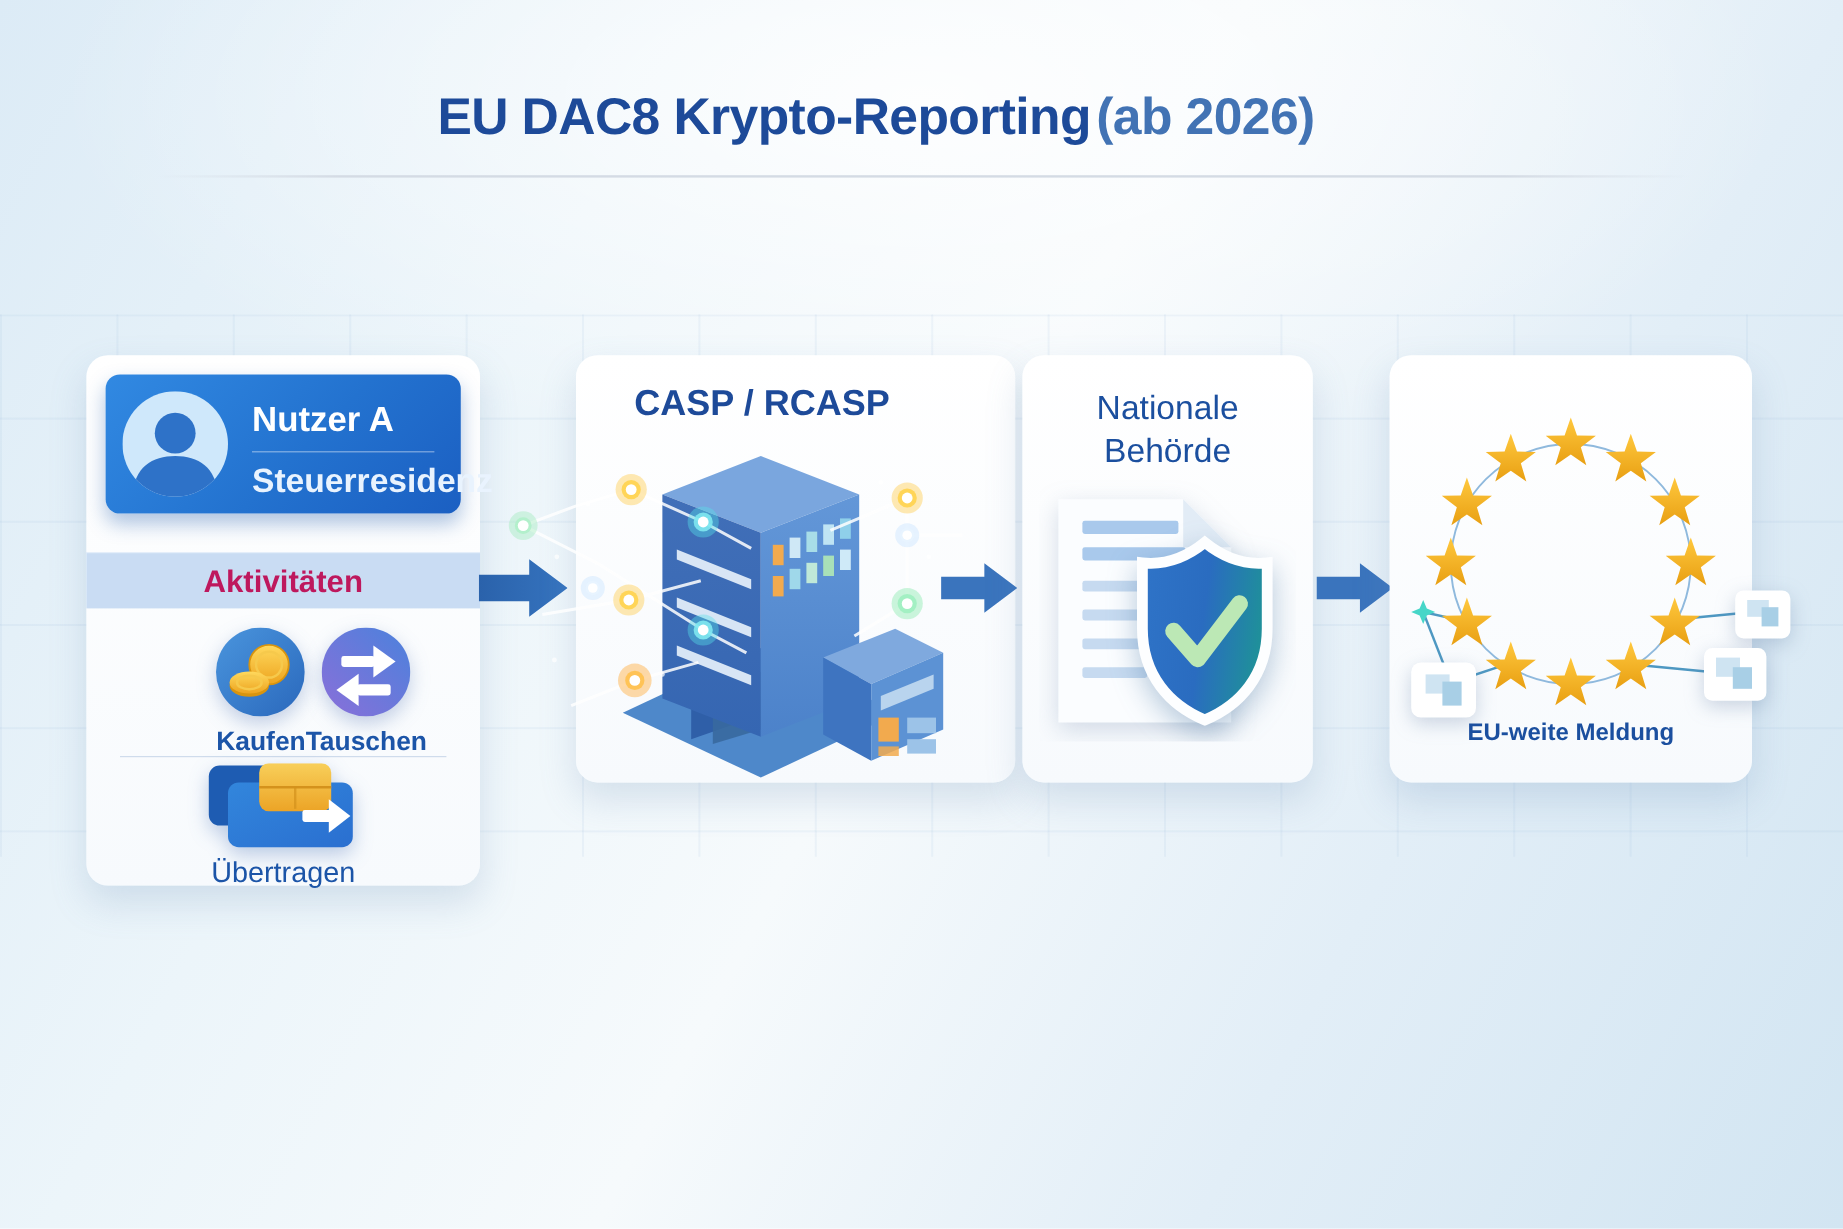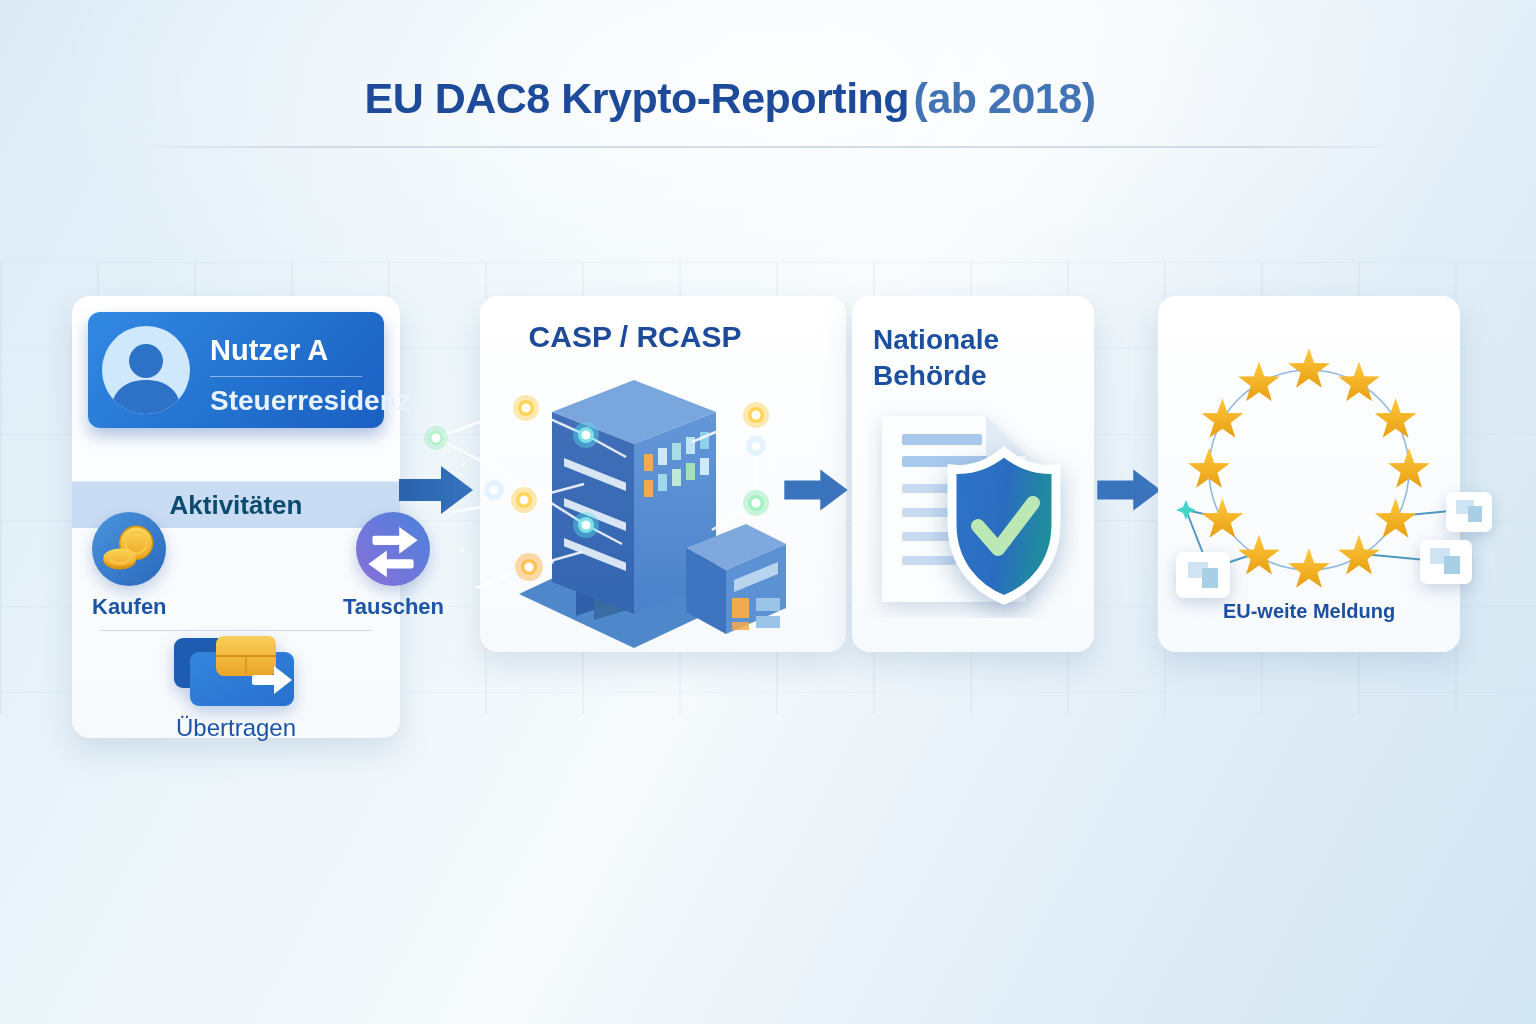--- a/index.html
+++ b/index.html
@@ -31,22 +31,22 @@
   .user-card{position:absolute;left:16px;top:16px;width:296px;height:116px;border-radius:12px;
     background:linear-gradient(135deg,#3189e2 0%,#2372cf 55%,#1b5fc2 100%);
     box-shadow:0 8px 16px rgba(30,90,170,.35);}
   .avatar{position:absolute;left:14px;top:14px;width:88px;height:88px;}
   .user-info{position:absolute;left:122px;top:22px;width:160px;}
   .user-name{font-size:29px;font-weight:bold;color:#ffffff;}
   .user-divider{margin-top:9px;width:152px;height:1px;background:rgba(255,255,255,.45);}
   .user-sub{margin-top:8px;font-size:28px;font-weight:600;color:#e9f3fe;}
   .act-band{position:absolute;left:0;top:164px;width:328px;height:46px;background:#c9dcf3;
     border-top:1px solid #e4eefa;display:flex;align-items:center;justify-content:center;
-    font-size:26px;font-weight:bold;color:#0c4a6e;margin-top:21px;}
-  .act-row{position:absolute;left:0;top:216px;width:392px;display:flex;justify-content:space-between;padding:0 20px;box-sizing:border-box;}
+    font-size:26px;font-weight:bold;color:#be185d;}
+  .act-row{position:absolute;left:0;top:227px;width:392px;display:flex;justify-content:center;padding:0 20px;box-sizing:border-box;}
   .activity{display:flex;flex-direction:column;align-items:center;}
   .act-icon{width:74px;height:74px;filter:drop-shadow(0 6px 8px rgba(60,100,170,.3));}
   .act-label{margin-top:8px;font-size:22px;font-weight:bold;color:#1c55a8;white-space:nowrap;}
   .act-divider{position:absolute;left:28px;top:334px;width:272px;height:1px;background:#cfdcec;}
   .transfer{position:absolute;left:0;top:340px;width:328px;display:flex;flex-direction:column;align-items:center;}
   .transfer-icon{width:132px;height:74px;filter:drop-shadow(0 6px 8px rgba(40,90,170,.3));}
   .transfer-label{margin-top:4px;font-size:24px;font-weight:normal;color:#1c55a8;}
   
   .arrow{position:absolute;}
   .arrow1{left:399px;top:462px;width:74px;height:56px;}
@@ -58,38 +58,38 @@
   .badge1{left:483px;top:245px;padding:6px 18px 8px;font-size:23px;}
   .badge-tail{position:absolute;left:52px;bottom:-14px;width:0;height:0;
     border-left:12px solid transparent;border-right:12px solid transparent;border-top:15px solid #53bc91;}
   .badge2{left:1300px;top:666px;width:178px;padding:8px 6px 10px;font-size:21px;line-height:1.28;}
   
   .p2{overflow:visible;}
   .p2-title{position:absolute;left:0;top:24px;width:310px;margin:0;text-align:center;
     font-size:30px;font-weight:bold;color:#1d4a99;}
   .building-svg{position:absolute;left:-46px;top:66px;width:402px;height:296px;overflow:visible;}
   
-  .p3-title{position:absolute;left:21px;top:26px;width:200px;margin:0;
-    font-size:28px;font-weight:bold;color:#1b4f9f;line-height:1.3;}
+  .p3-title{position:absolute;left:21px;top:26px;width:200px;margin:0;text-align:center;
+    font-size:28px;font-weight:normal;color:#1b4f9f;line-height:1.3;}
   .docshield-svg{position:absolute;left:14px;top:104px;width:214px;height:218px;}
   
   .p4{overflow:visible;}
   .stars-svg{position:absolute;left:0;top:8px;width:340px;height:298px;overflow:visible;}
   .eu-label{position:absolute;left:0;top:304px;width:302px;text-align:center;
     font-size:20px;font-weight:bold;color:#1b4f9f;}
 </style>
 </head>
 <body>
 
 <div class="stage">
 
   <header class="hdr">
     <div class="hdr-title">
       <span class="hdr-main">EU DAC8 Krypto-Reporting</span>
-      <span class="hdr-sub">(ab 2018)</span>
+      <span class="hdr-sub">(ab 2026)</span>
     </div>
     <div class="hdr-divider"></div>
   </header>
 
   <div class="grid-overlay"></div>
 
   <section class="panel p1">
     <div class="user-card">
       <div class="avatar">
         <svg viewBox="0 0 88 88" width="88" height="88">

